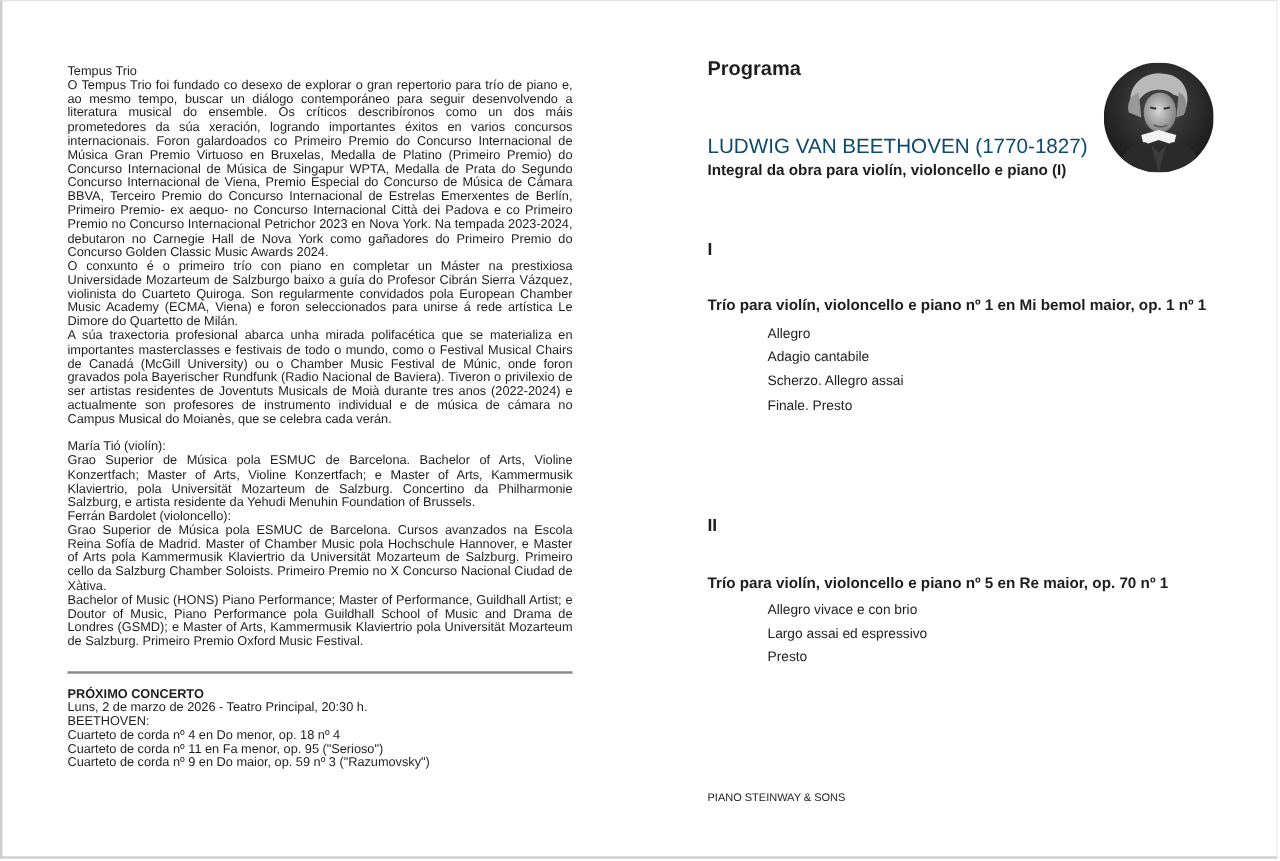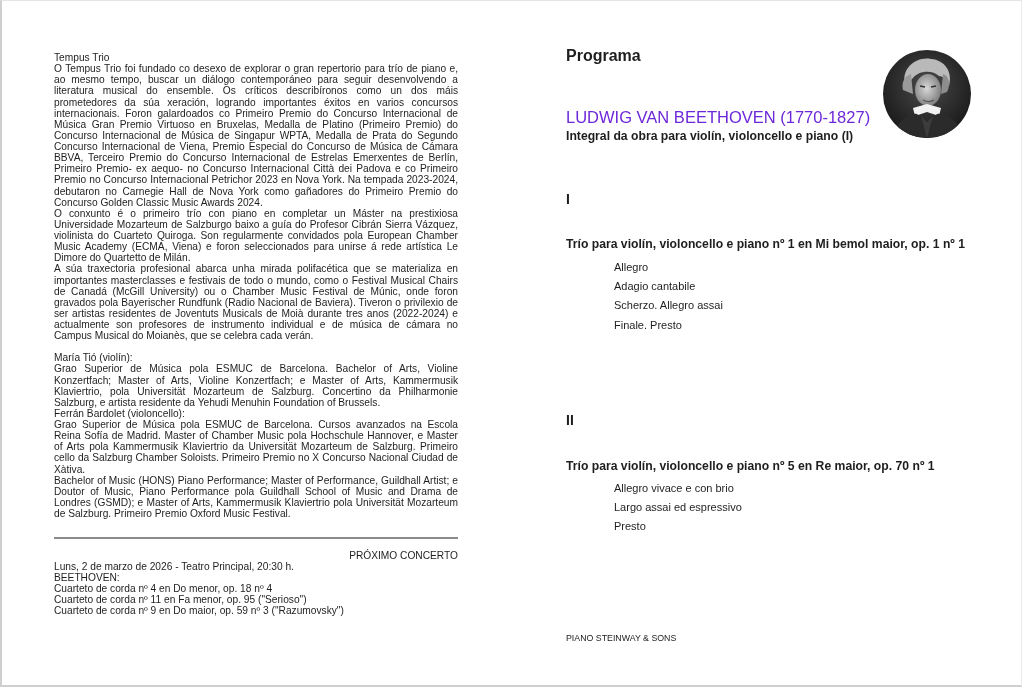--- a/index.html
+++ b/index.html
@@ -10,26 +10,26 @@
            border-top: 1px solid #e4e4e4; border-right: 1px solid #ececec; box-sizing: border-box; }
 
   
   .left { position: absolute; left: 54px; top: 52px; width: 404px; font-size: 10.2px; line-height: 11.12px; }
   .left p { margin: 0; text-align: justify; text-align-last: left; }
   .left .b { font-weight: normal; }
   .bio-block { margin-top: 11.12px; }
   .divider { position: absolute; left: 54px; top: 537px; width: 404px; height: 0; border-top: 2px solid #8a8a8a; }
   .next { position: absolute; left: 54px; top: 550px; width: 404px; font-size: 10.2px; line-height: 11.1px; }
   .next div { white-space: nowrap; }
-  .next .b { font-weight: normal; text-align: right; }
+  .next .b { font-weight: bold; }
 
   
   .right { position: absolute; left: 566px; top: 0; width: 420px; }
   .prog-title { position: absolute; left: 0; top: 47px; font-size: 16px; font-weight: bold; white-space: nowrap; }
-  .composer { position: absolute; left: 0; top: 108px; font-size: 16.5px; white-space: nowrap; color: #6d28d9; }
+  .composer { position: absolute; left: 0; top: 108px; font-size: 16.5px; white-space: nowrap; color: #0c4a6e; }
   .series { position: absolute; left: 0; top: 129px; font-size: 12.2px; font-weight: bold; white-space: nowrap; }
   .portrait { position: absolute; left: 883px; top: 50px; width: 88px; height: 88px; border-radius: 50%; overflow: hidden; }
   .part-num { position: absolute; left: 0; font-size: 14px; font-weight: bold; }
   .work-title { position: absolute; left: 0; font-size: 12.2px; font-weight: bold; white-space: nowrap; }
   .movements { position: absolute; left: 48px; font-size: 11px; line-height: 19.2px; }
   .movements div { white-space: nowrap; }
   .piano { position: absolute; left: 0; top: 633px; font-size: 8.8px; white-space: nowrap; color: #222; }
 </style>
 </head>
 <body>

